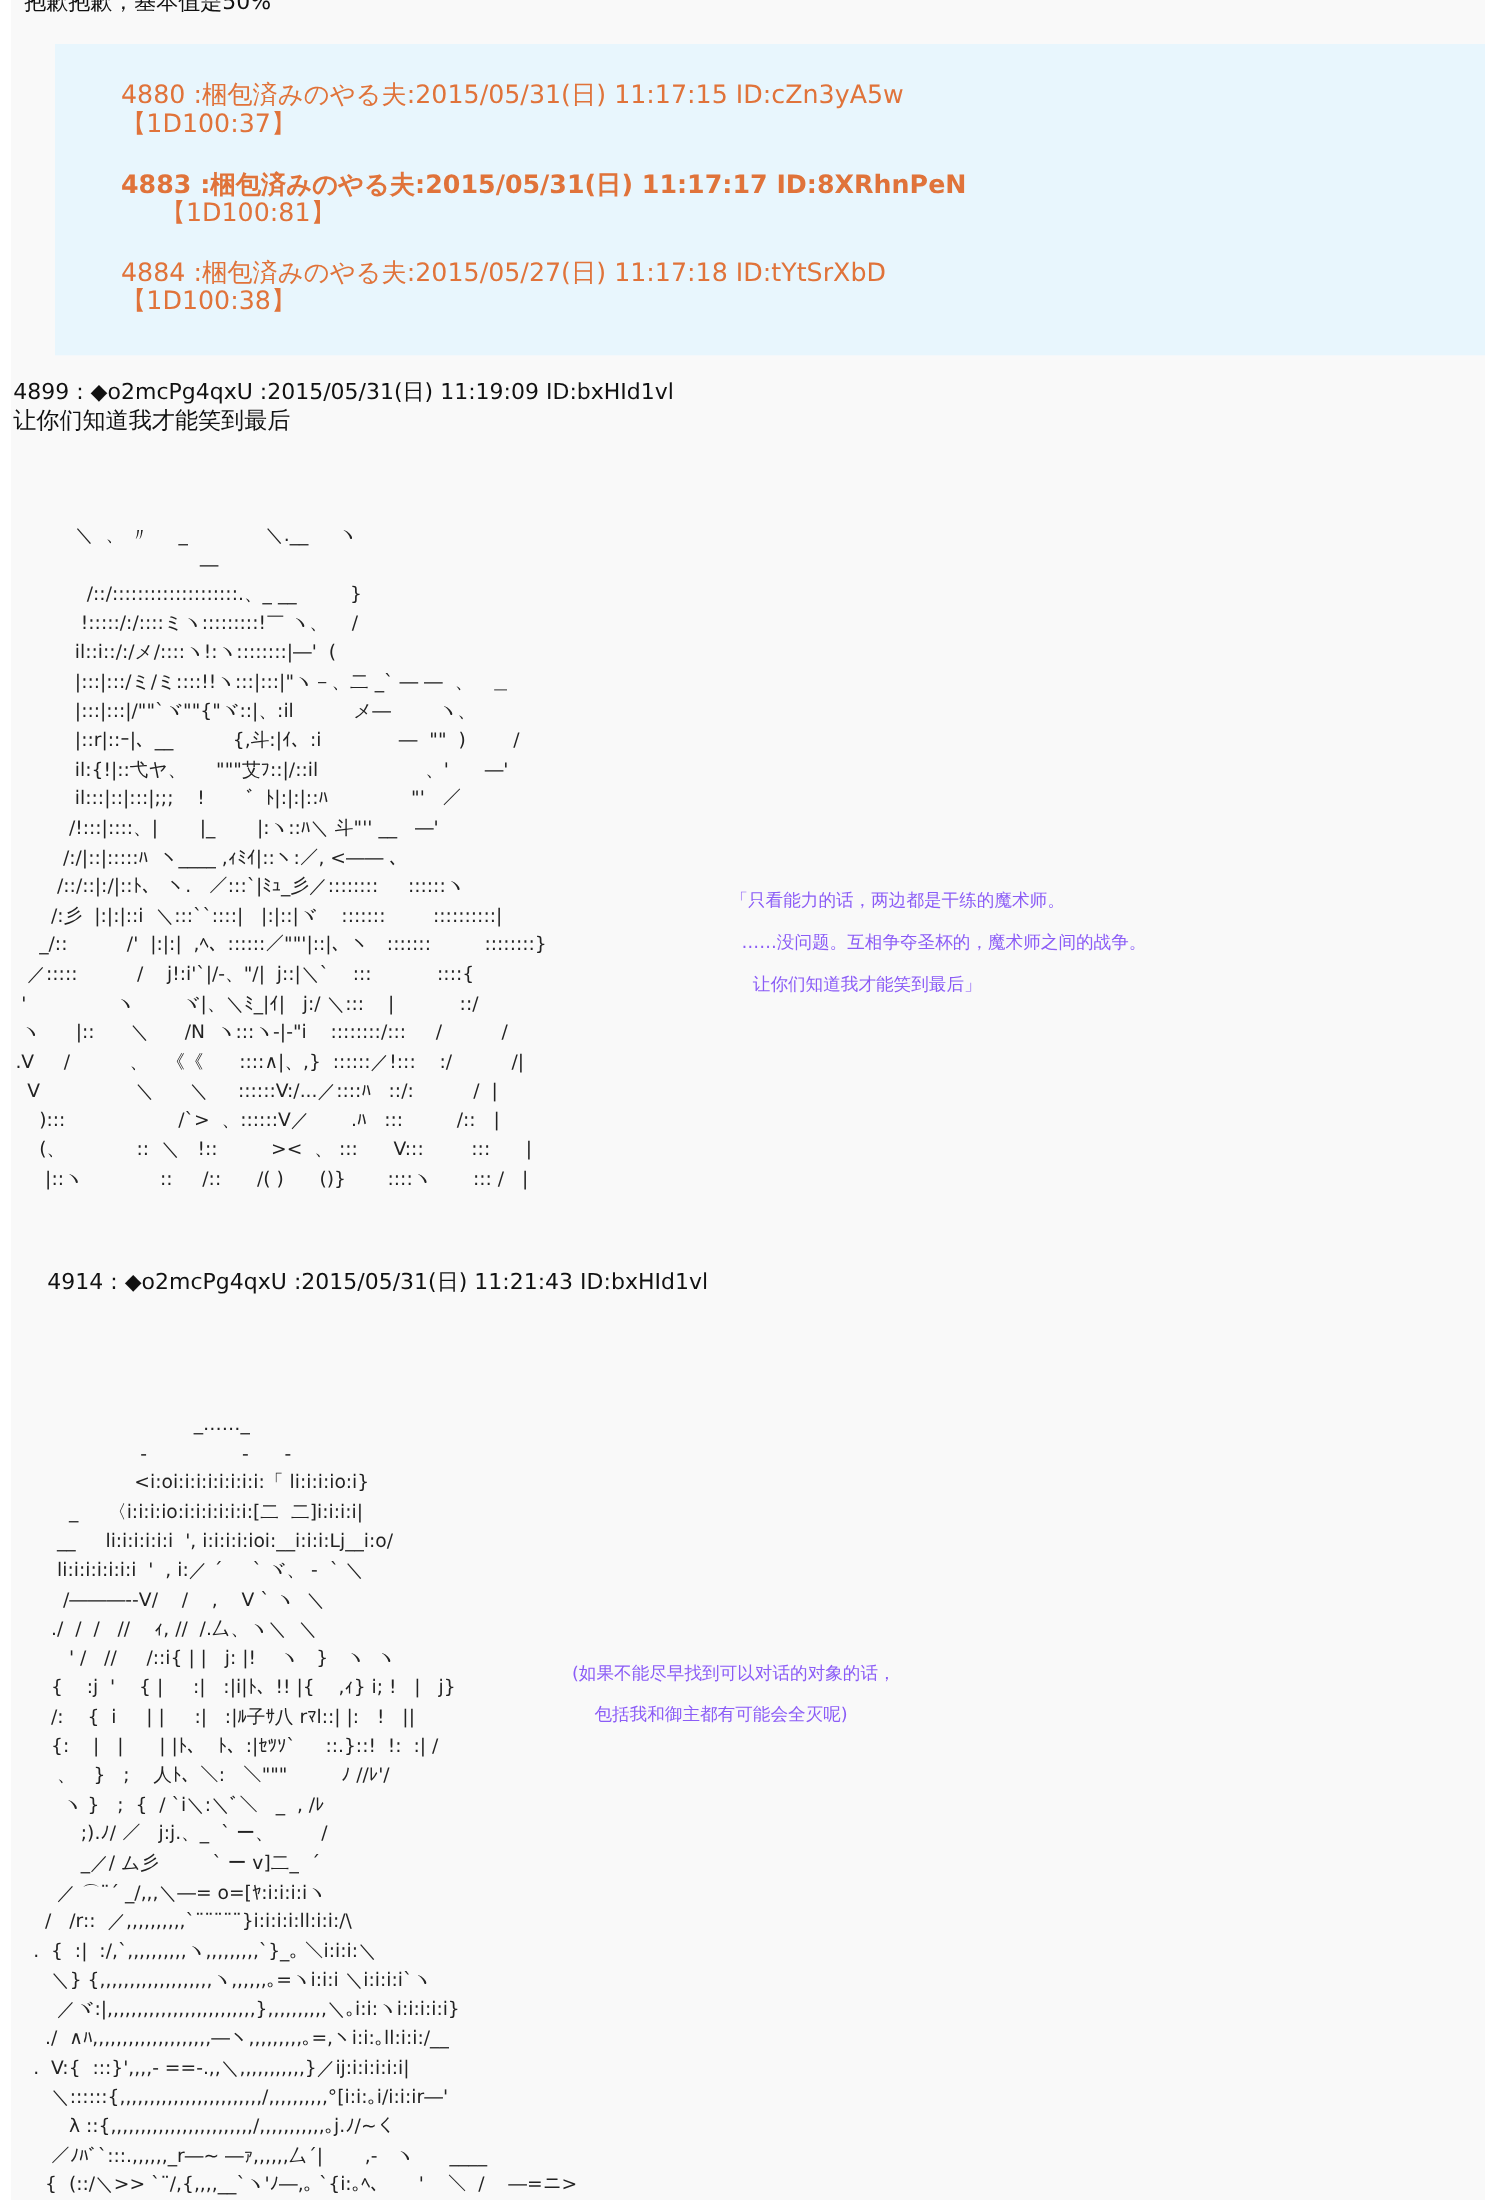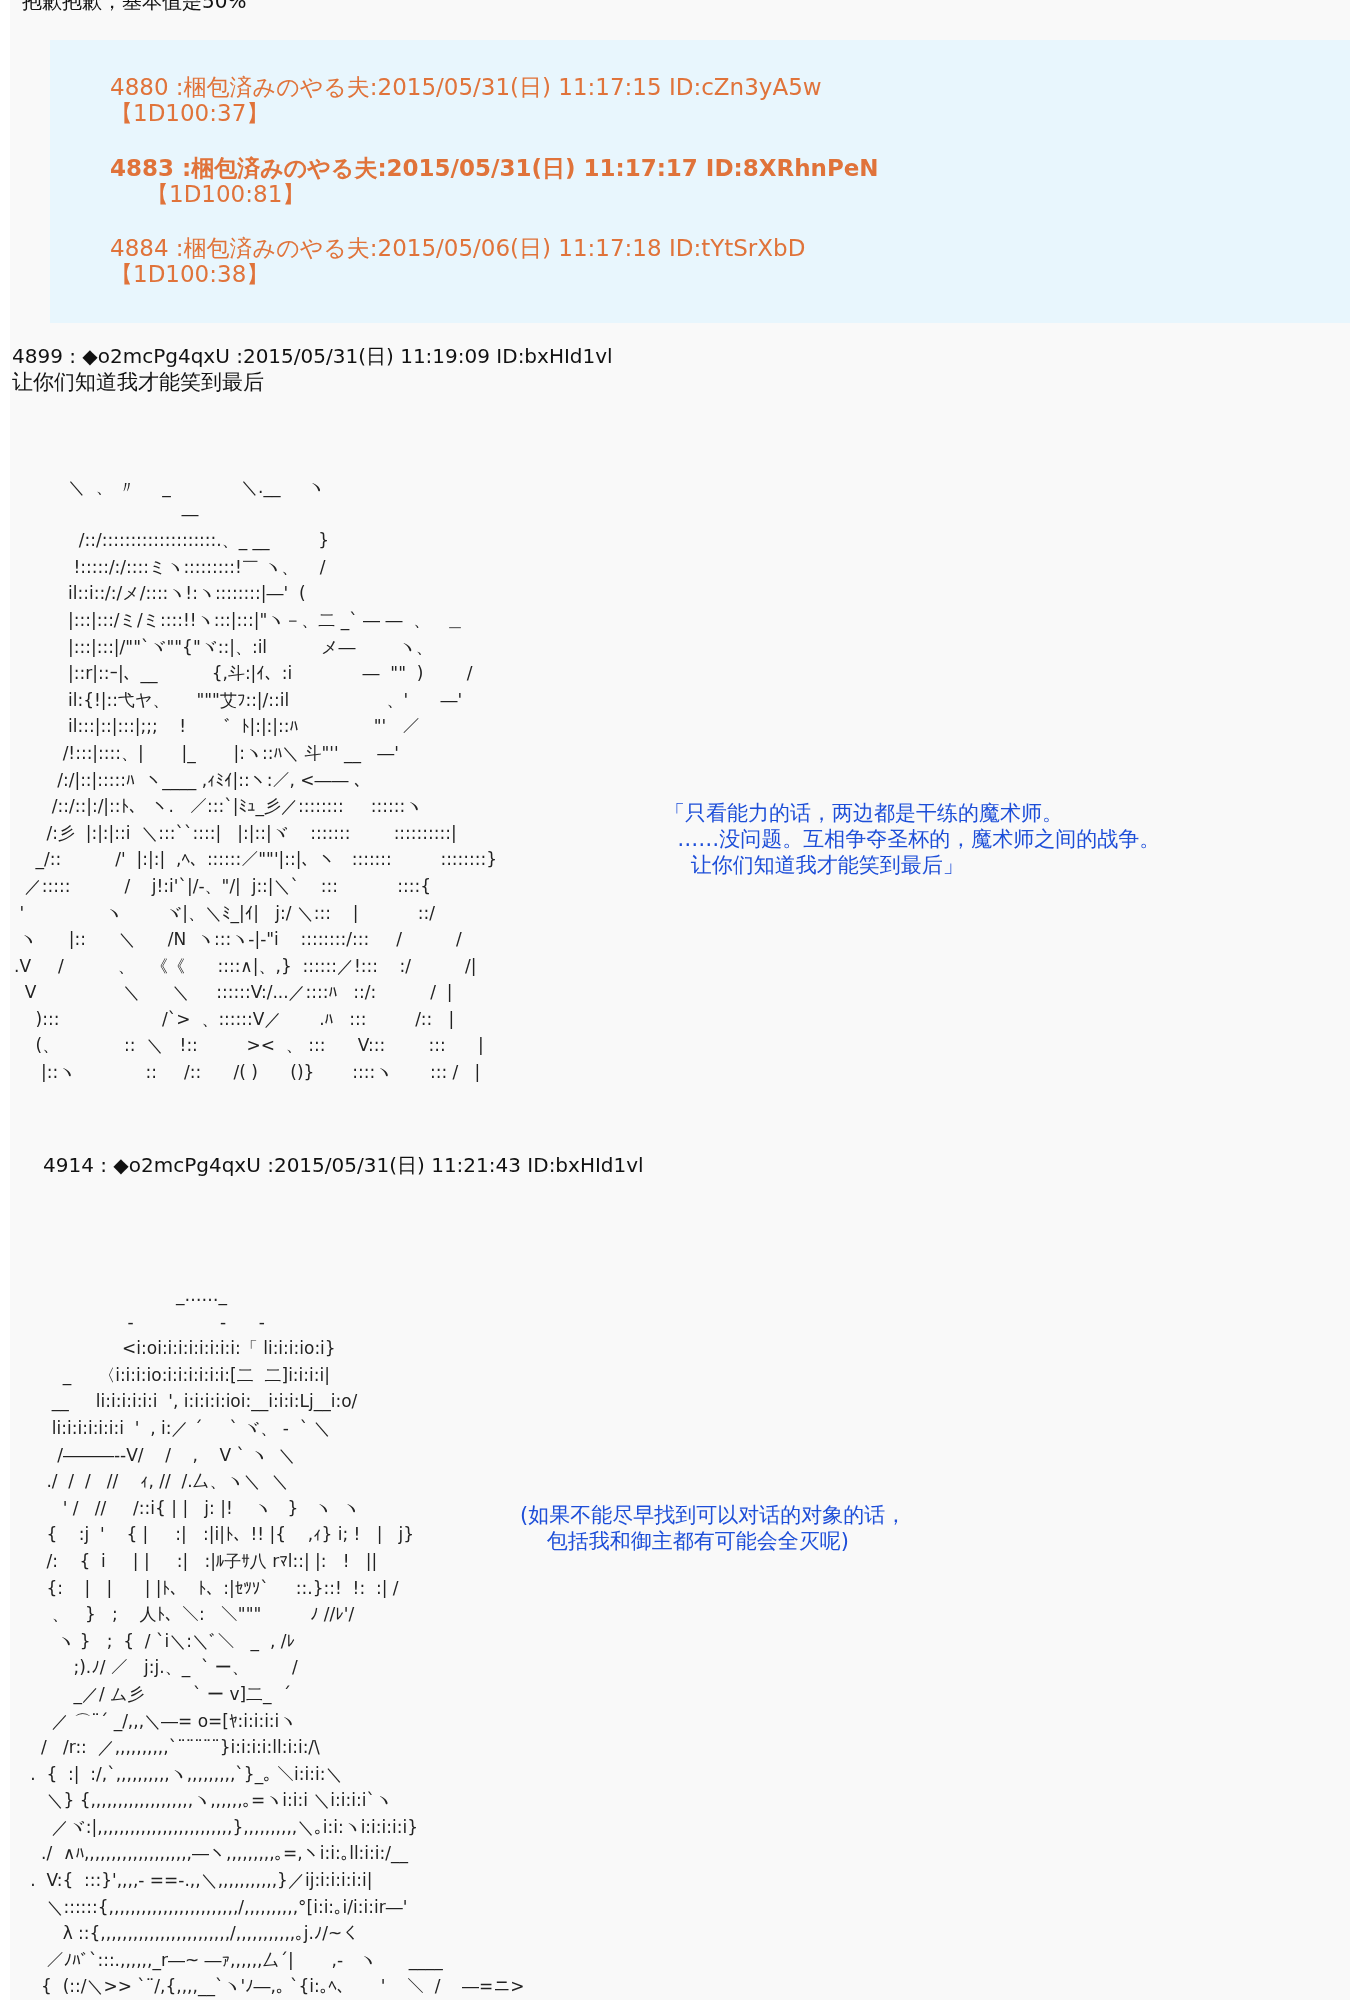--- a/index.html
+++ b/index.html
@@ -19,38 +19,38 @@
     position:absolute; left:50px; top:40px; width:1300px; height:283px;
     background:#e8f6fd;
   }
   .qpost { position:absolute; left:110px; color:#e0733a; font-size:23px; line-height:26px; white-space:pre; }
   .post-header { left:12px; }
   .aa {
     position:absolute; white-space:pre; font-size:17px; line-height:26.6px;
     color:#222; letter-spacing:0px;
     font-family: "DejaVu Sans", sans-serif;
   }
-  .speech { position:absolute; white-space:pre; font-size:21px; line-height:26px; color:#1d4ed8; }
+  .speech { position:absolute; white-space:pre; font-size:16px; line-height:38px; color:#8b5cf6; }
 </style>
 </head>
 <body>
 
 <div class="page"></div>
 
 <div class="t top-line" style="left:22px;">抱歉抱歉，基本值是50%</div>
 
 <div class="quote-box"></div>
 
 <div class="qpost" style="top:74px;">4880 :梱包済みのやる夫:2015/05/31(日) 11:17:15 ID:cZn3yA5w</div>
 <div class="qpost" style="top:100px;text-align:right;">【1D100:37】</div>
 
 <div class="qpost" style="top:155px;font-weight:bold;">4883 :梱包済みのやる夫:2015/05/31(日) 11:17:17 ID:8XRhnPeN</div>
 <div class="qpost" style="top:181px;margin-left:36px;">【1D100:81】</div>
 
-<div class="qpost" style="top:235px;">4884 :梱包済みのやる夫:2015/05/06(日) 11:17:18 ID:tYtSrXbD</div>
+<div class="qpost" style="top:235px;">4884 :梱包済みのやる夫:2015/05/27(日) 11:17:18 ID:tYtSrXbD</div>
 <div class="qpost" style="top:261px;text-align:right;">【1D100:38】</div>
 
 <div class="t post-header" style="top:343px;">4899 : ◆o2mcPg4qxU :2015/05/31(日) 11:19:09 ID:bxHId1vl</div>
 <div class="t" style="left:12px; top:369px; font-size:21px;">让你们知道我才能笑到最后</div>
 <div class="aa" style="left:14px; top:474px;">          ＼  、 〃     _             ＼.__     ヽ
                                ―
             /::/::::::::::::::::::::.、_ __         }
            !:::::/:/::::ミヽ:::::::::!￣ ヽ、    /
           il::i::/:/メ/::::ヽ!:ヽ::::::::|―'  (
           |:::|:::/ミ/ミ::::!!ヽ:::|:::|"ヽ－、二 _` ― ―  、   ＿

